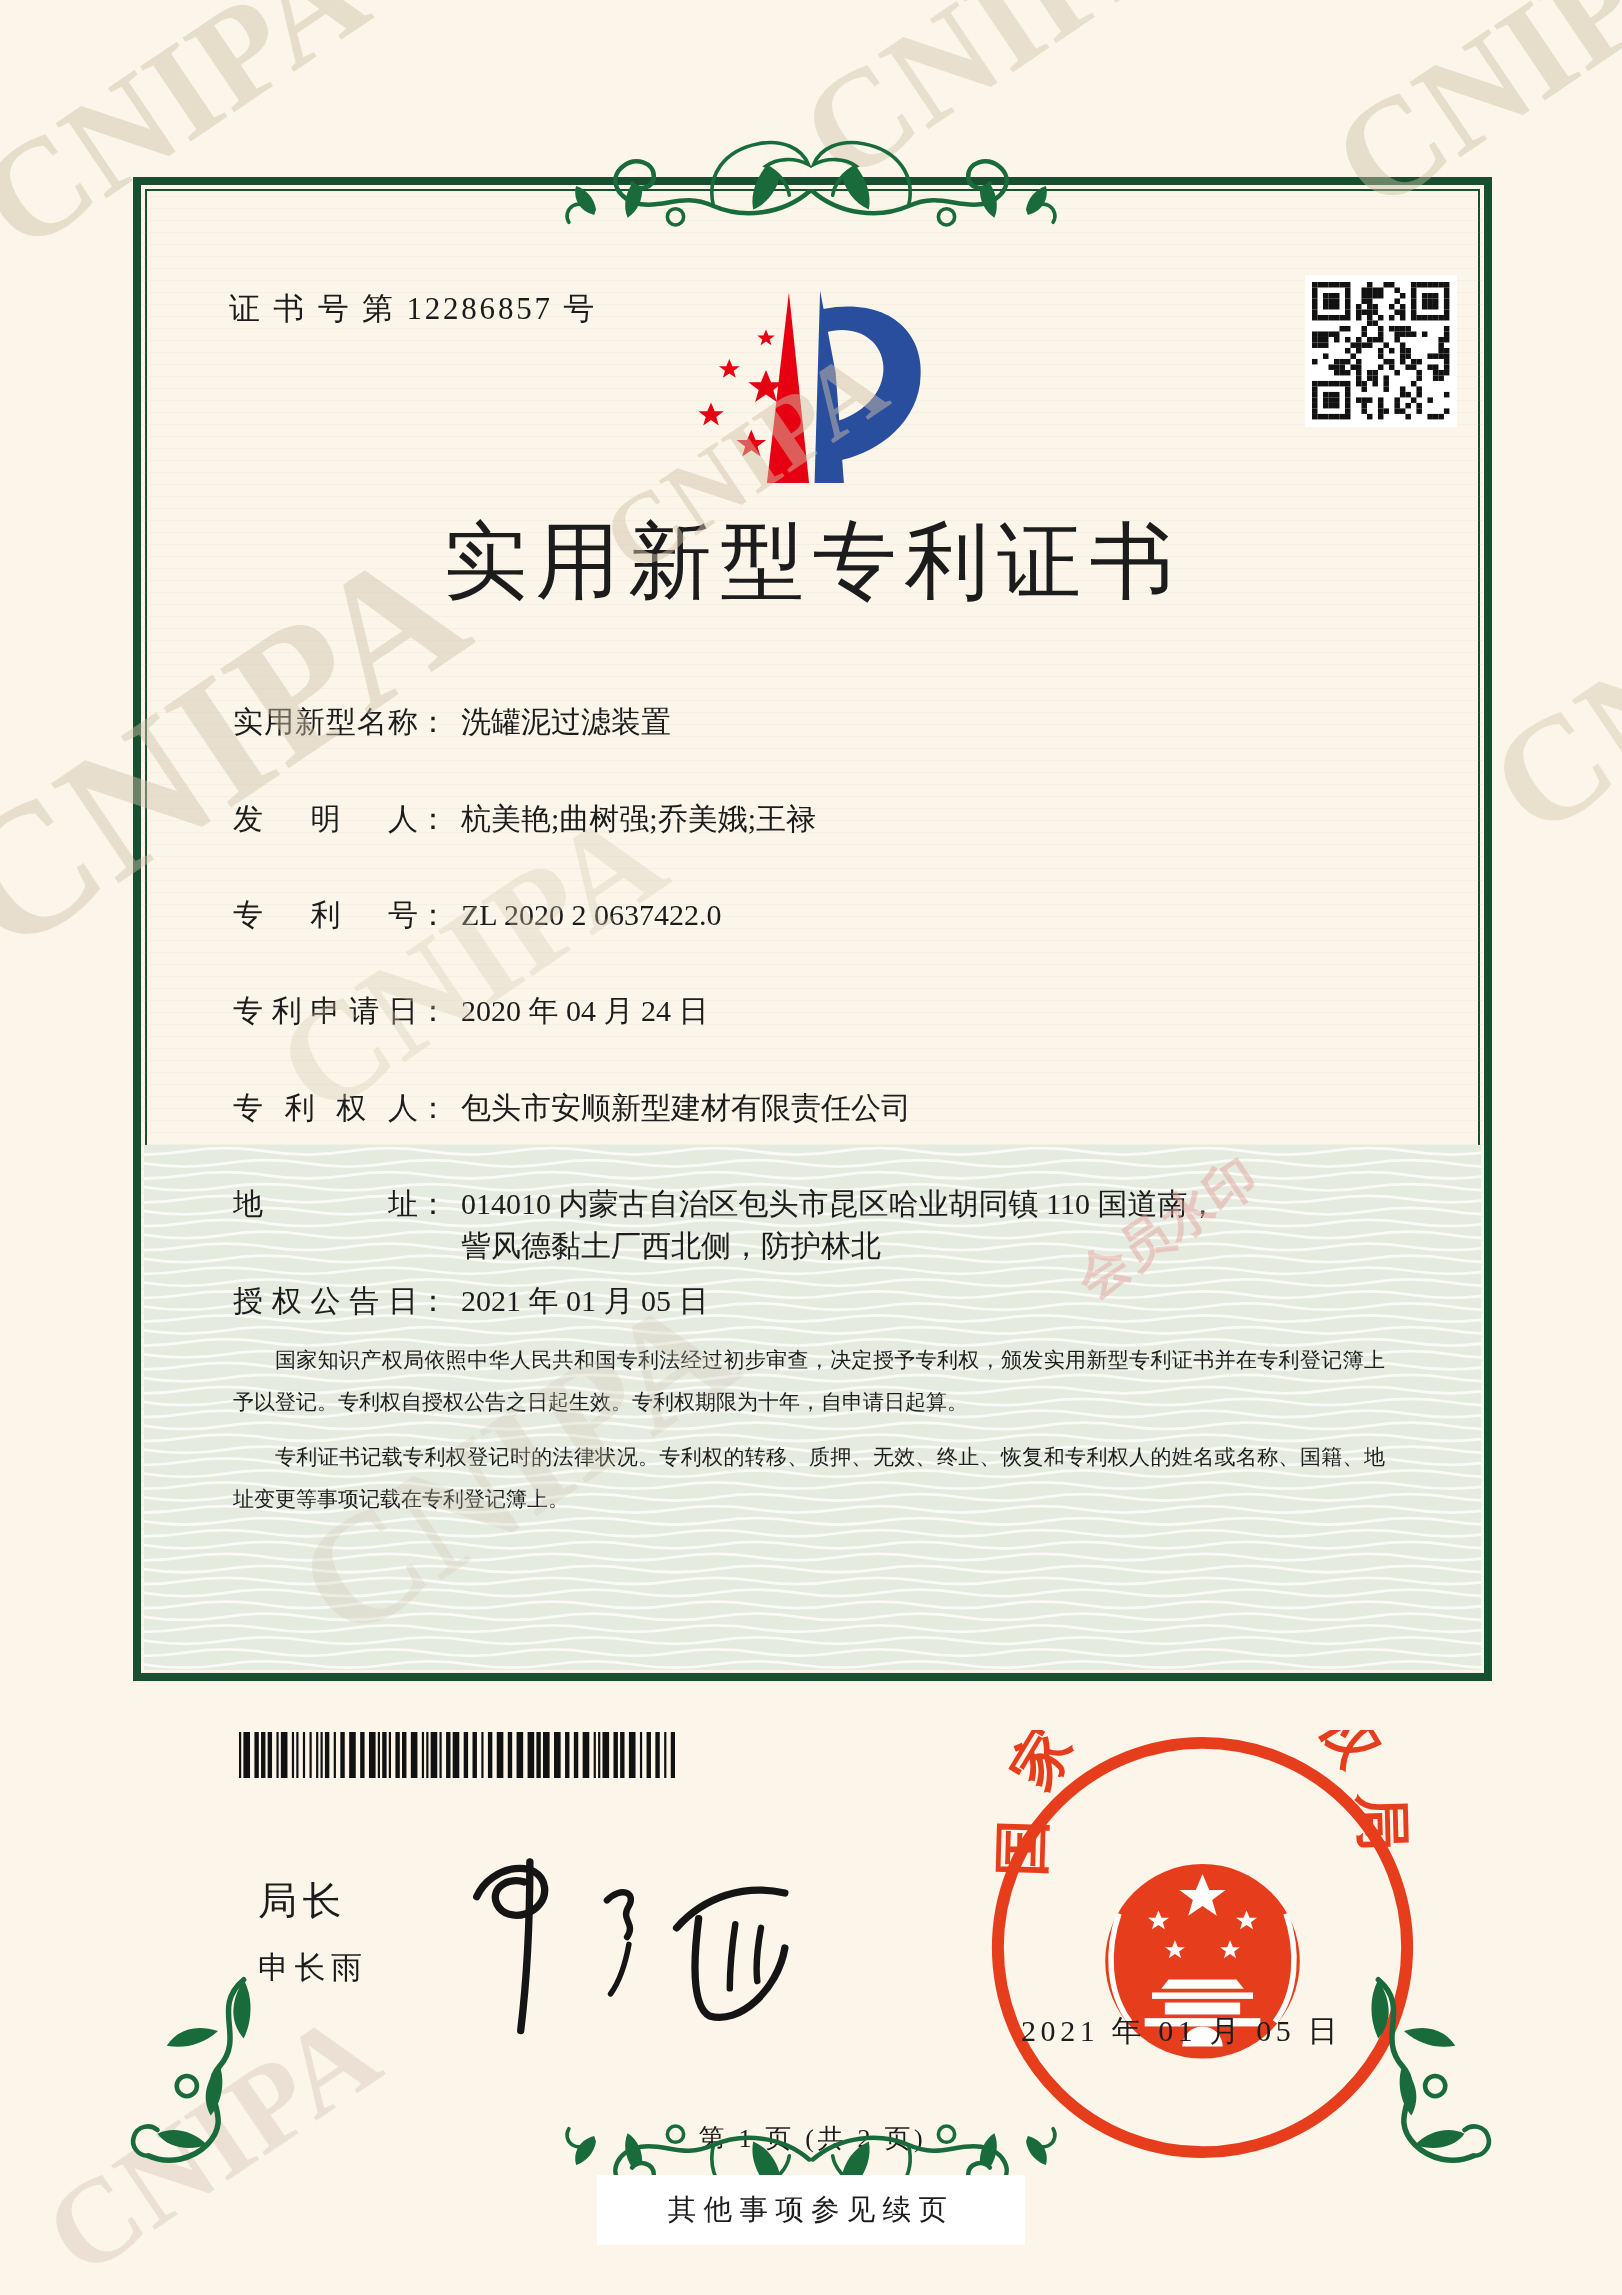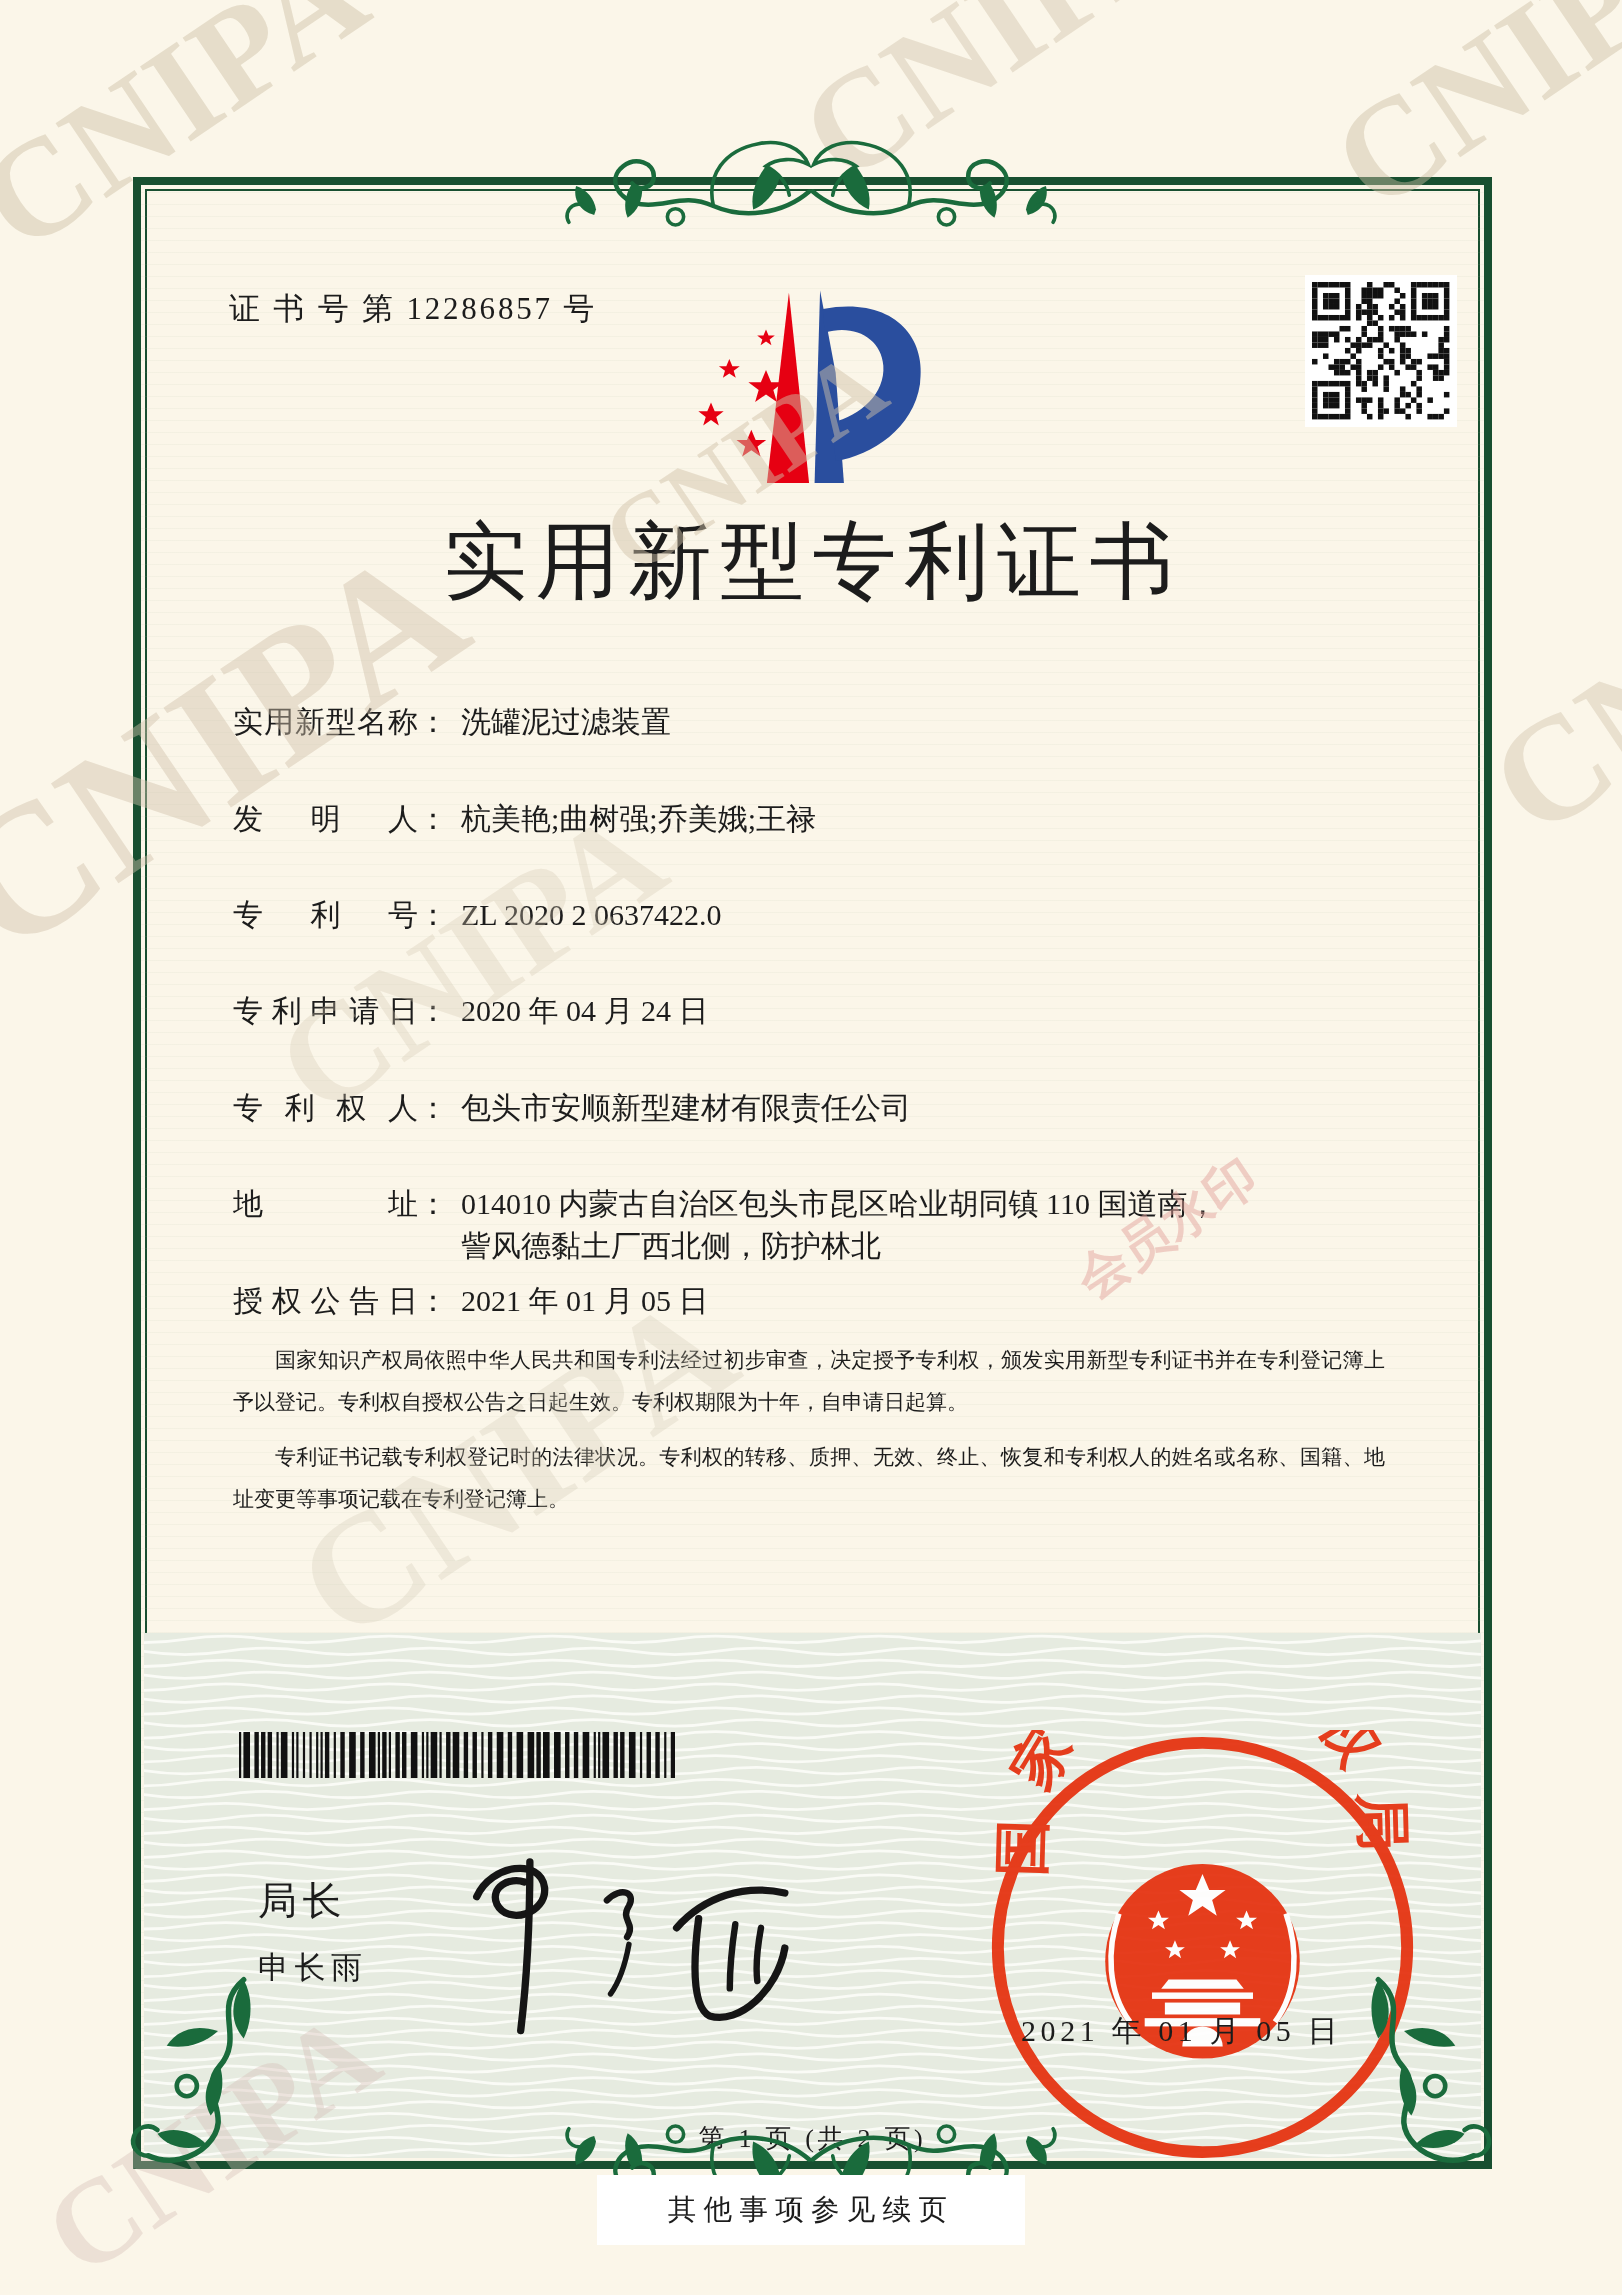--- a/index.html
+++ b/index.html
@@ -7,21 +7,21 @@
     width:1623px;height:2296px;position:relative;overflow:hidden;
     background:#fbf6e9;
     font-family:"Liberation Serif","DejaVu Serif",serif;
     color:#1c1c1c;
   }
   
   .wm{position:absolute;font-family:"Liberation Serif","DejaVu Serif",serif;
       font-weight:bold;pointer-events:none;white-space:nowrap;z-index:6;
       transform:rotate(-34deg);}
   
-  .frame{position:absolute;left:133px;top:177px;width:1359px;height:1992px;
+  .frame{position:absolute;left:133px;top:177px;width:1359px;height:1504px;
     border:8.3px solid #184f30;box-sizing:border-box;z-index:1;}
   .frame-inner{position:absolute;inset:3.7px;border:2.8px solid #184f30;}
   .content{position:absolute;inset:0;}
   
   .content::before{content:"";position:absolute;inset:0;
     background:repeating-linear-gradient(0deg, rgba(175,190,165,.10) 0 0.9px, transparent 0.9px 12px);
     pointer-events:none;}
   
   .band{position:absolute;left:2.8px;right:2.8px;bottom:2.8px;height:525px;background:#e6ebe0;z-index:1;}
   .band svg{display:block;width:100%;height:100%;}

